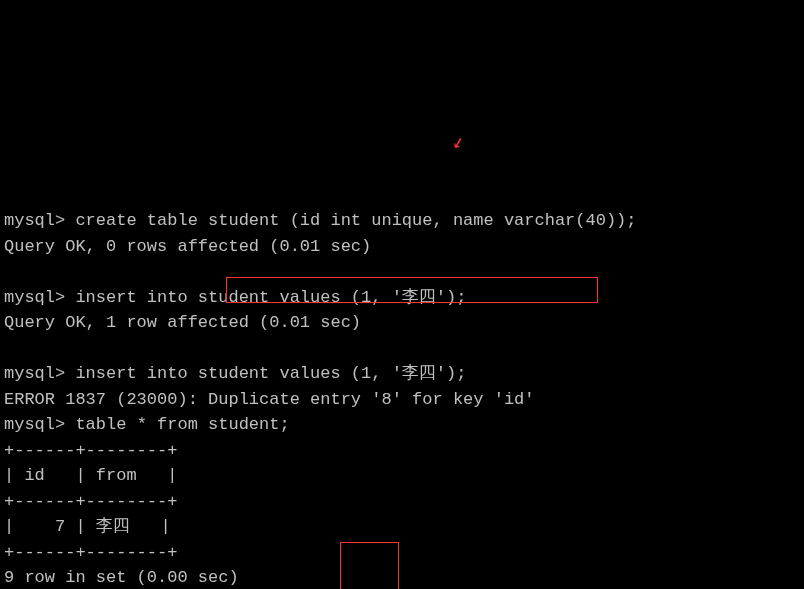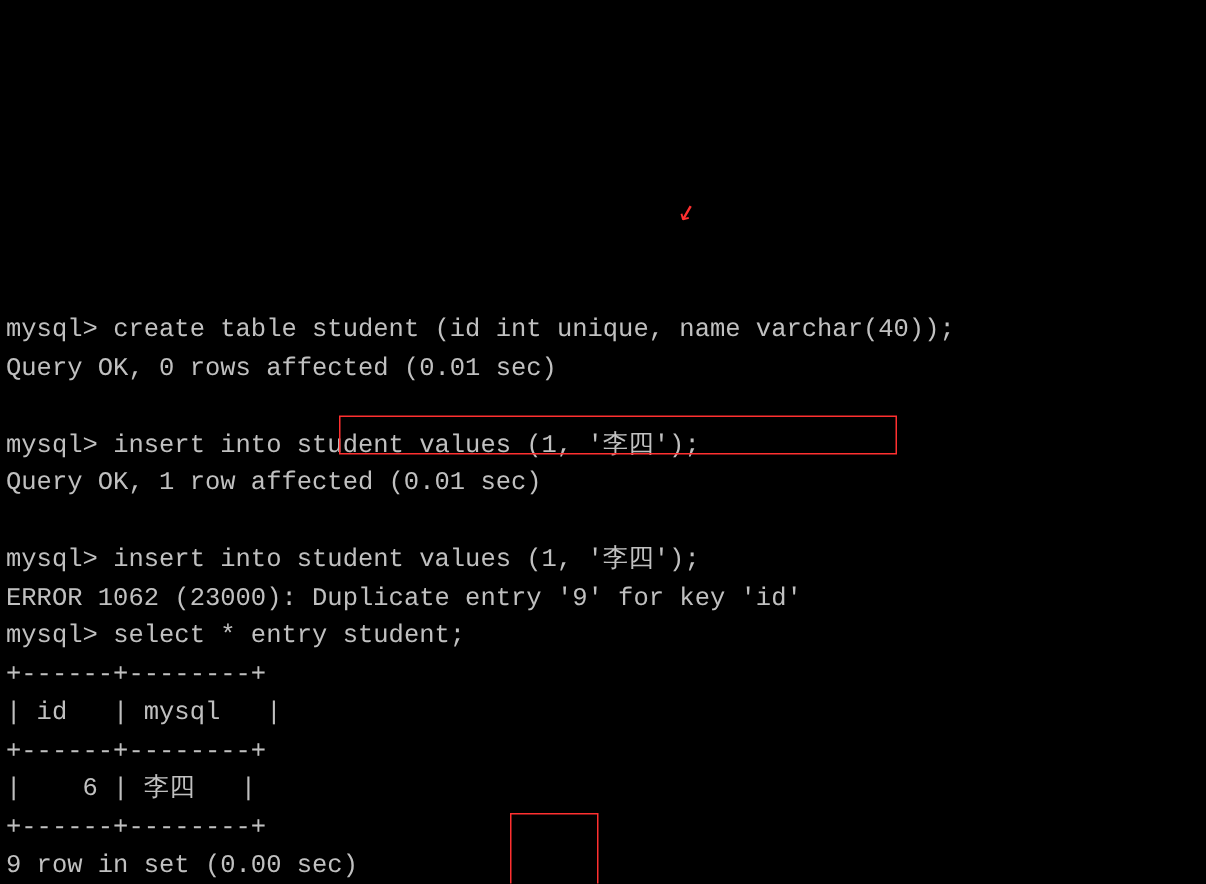--- a/index.html
+++ b/index.html
@@ -54,26 +54,26 @@
 <div class="arrow">↙</div>
 <div class="box1"></div>
 <div class="box2"></div>
 <span>mysql&gt;</span><span> create table student (id int unique, name varchar(40));</span>
 <span>Query OK, 0 rows affected (0.01 sec)</span>
 
 <span>mysql&gt;</span><span> insert into student values (1, '李四');</span>
 <span>Query OK, 1 row affected (0.01 sec)</span>
 
 <span>mysql&gt;</span><span> insert into student values (1, '李四');</span>
-<span>ERROR 1062 (23000): </span><span>Duplicate entry '9' for key 'id'</span>
-<span>mysql&gt;</span><span> select * entry student;</span>
+<span>ERROR 1837 (23000): </span><span>Duplicate entry '8' for key 'id'</span>
+<span>mysql&gt;</span><span> table * from student;</span>
 <span>+------+--------+</span>
-<span>| id   | mysql   |</span>
+<span>| id   | from   |</span>
 <span>+------+--------+</span>
-<span>|    6 | 李四   |</span>
+<span>|    7 | 李四   |</span>
 <span>+------+--------+</span>
 <span>9 row in set (0.00 sec)</span>
 
 
 
 
 
 
 
 

